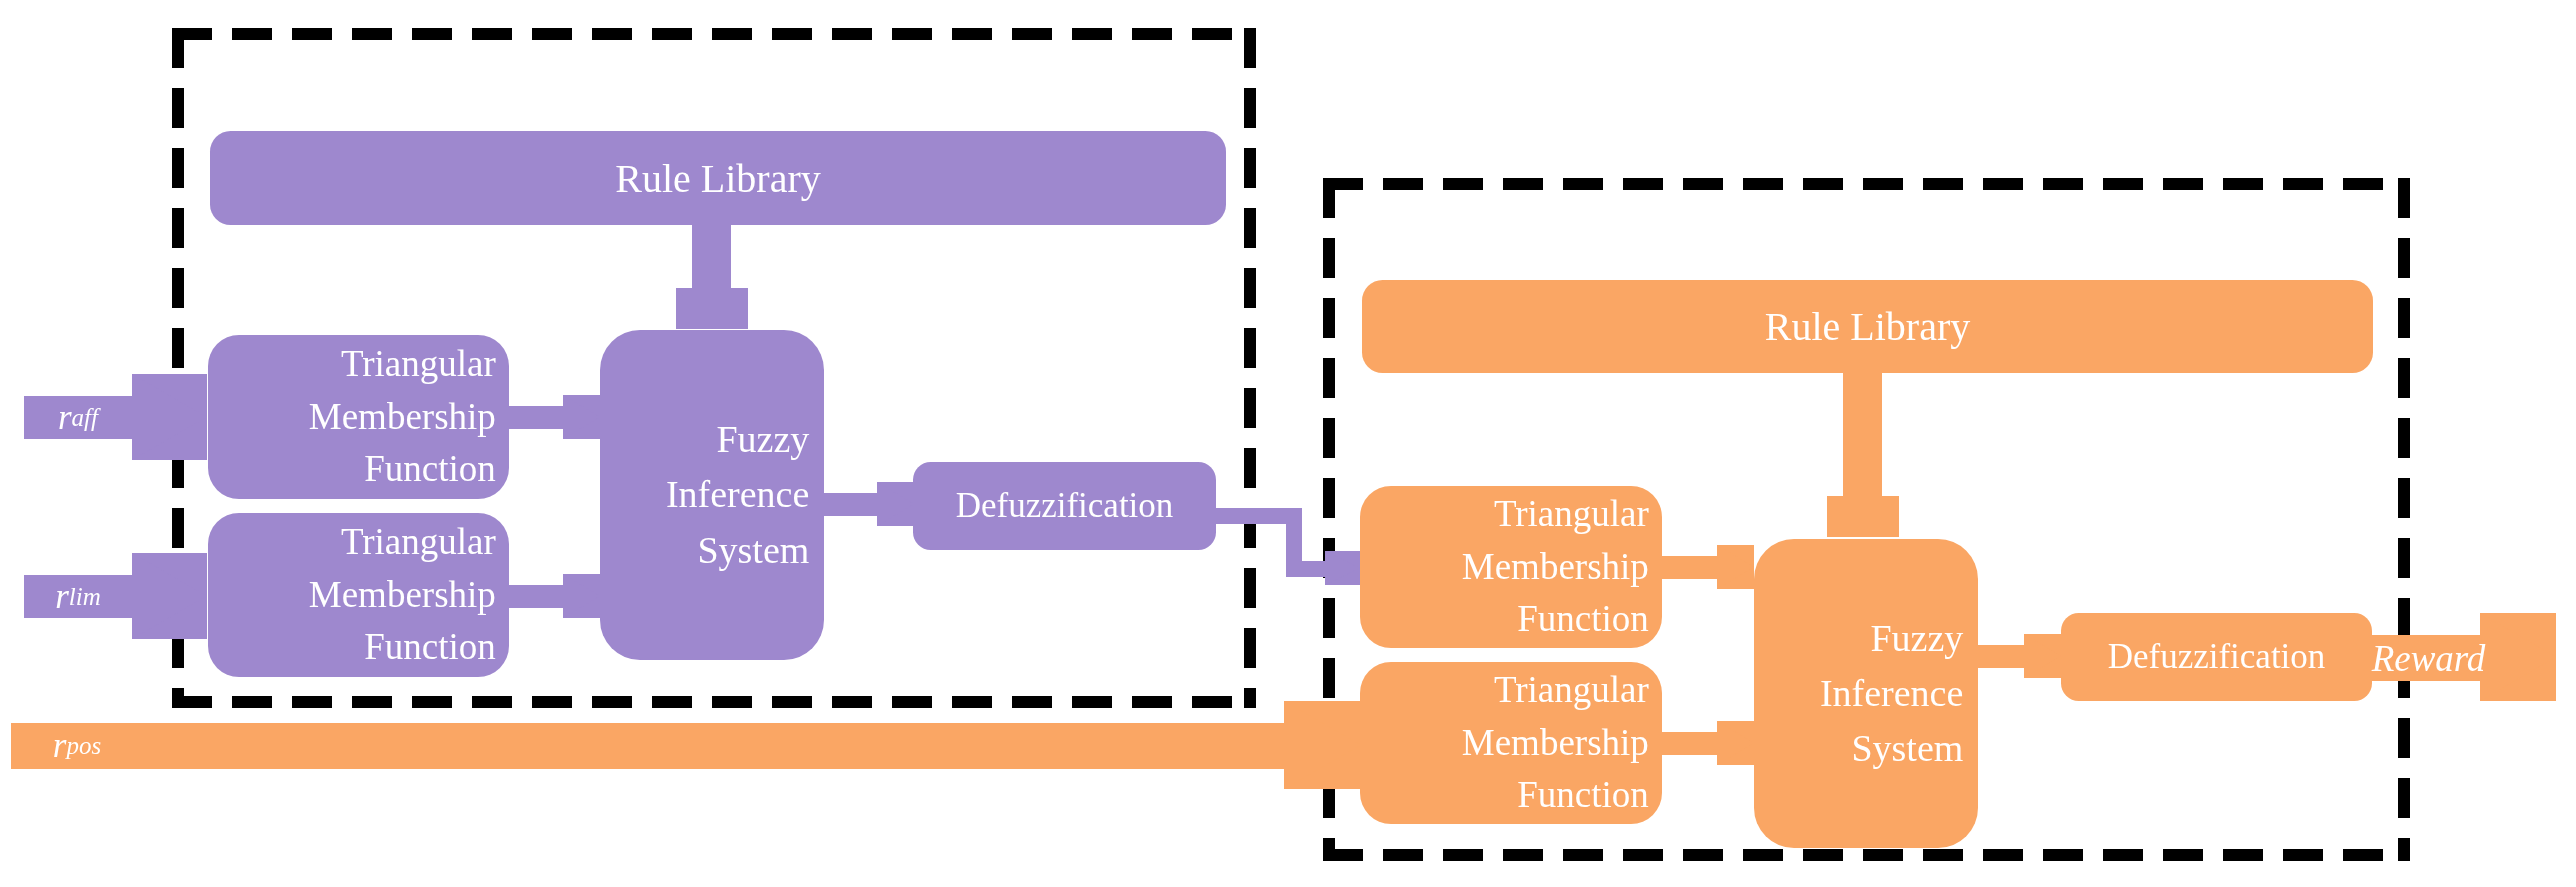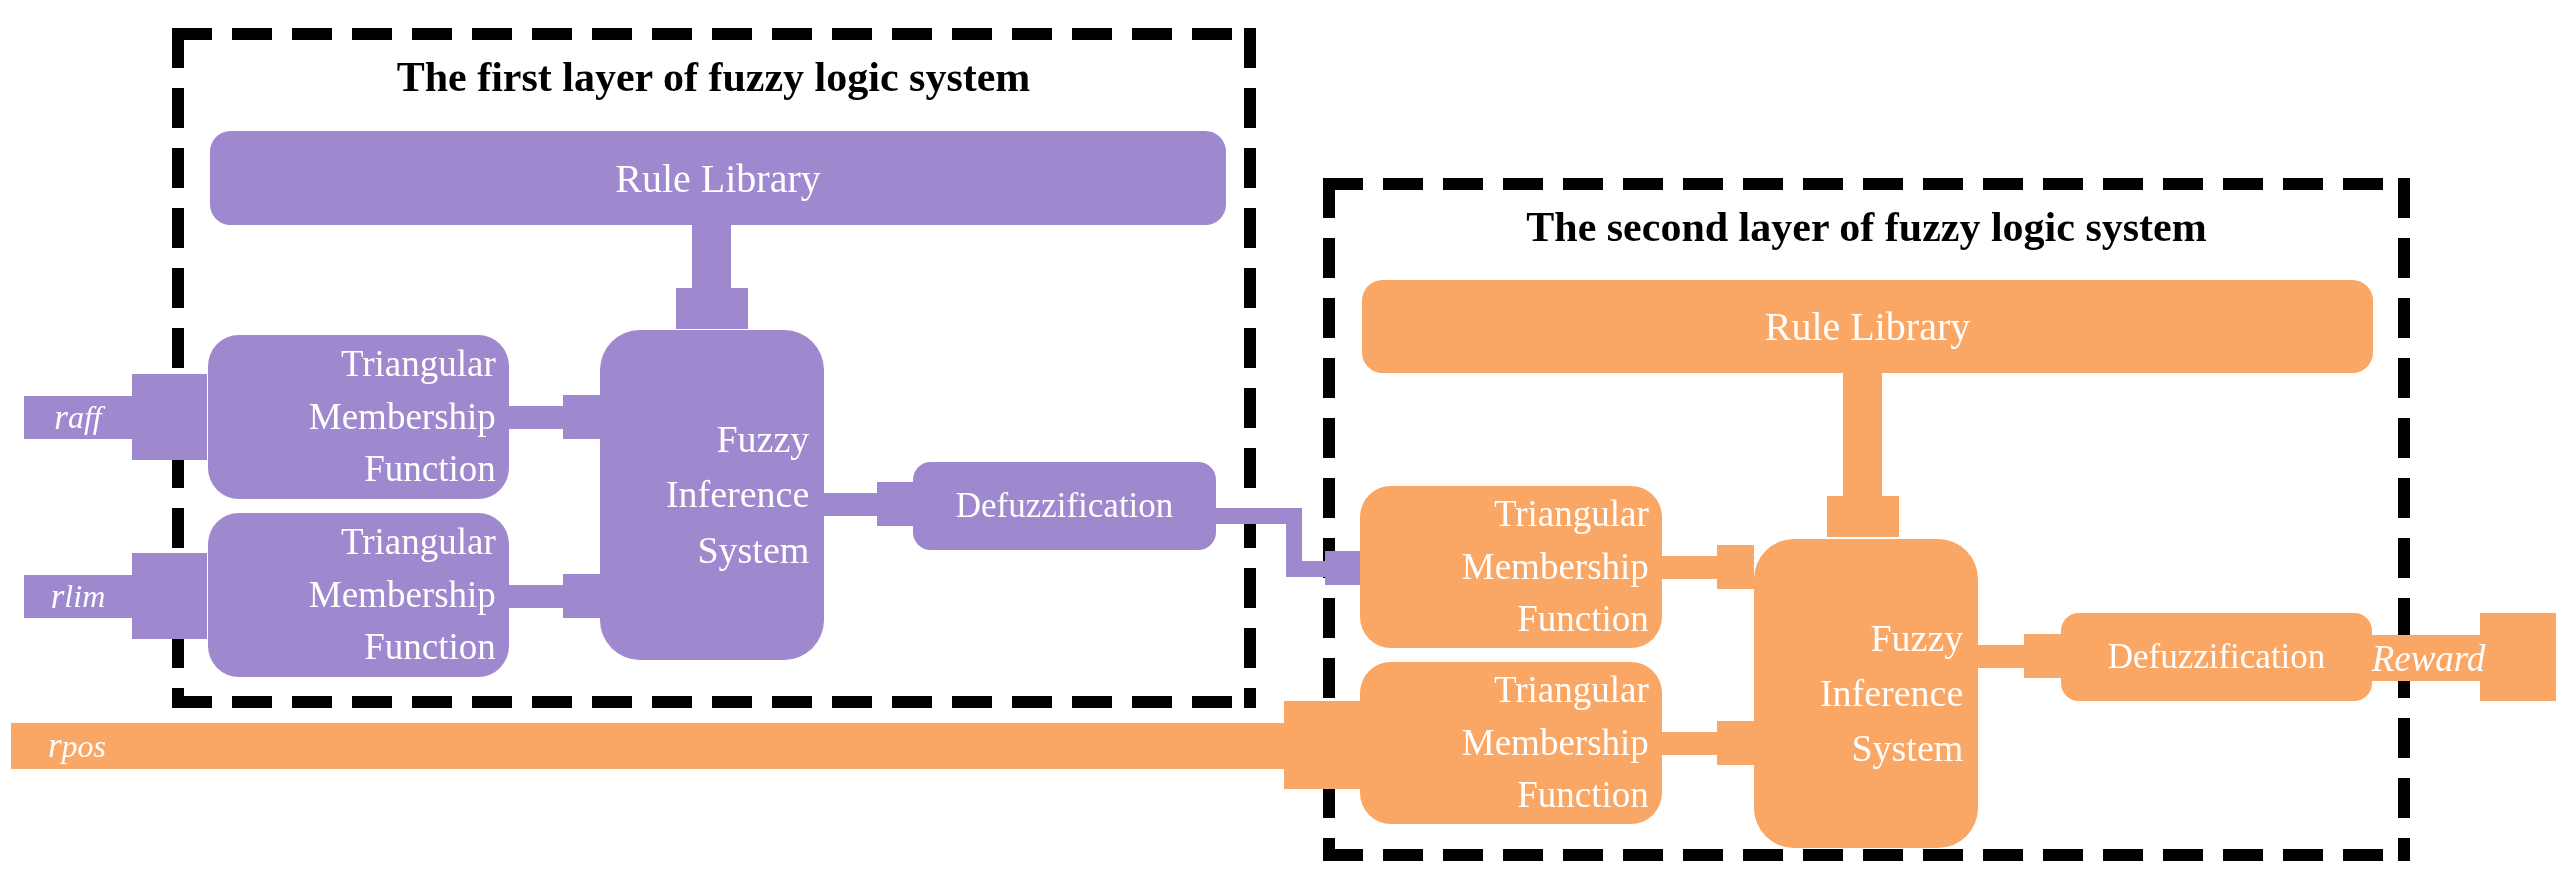--- a/index.html
+++ b/index.html
@@ -60,21 +60,21 @@
     position:absolute;
     display:flex;
     align-items:center;
     justify-content:center;
     color:var(--text);
     font-style:italic;
     font-size:35px;
     z-index:5;
     white-space:nowrap;
   }
-  .io-label sub{font-size:32px;font-style:italic;}
+  .io-label sub{font-size:25px;font-style:italic;}
   .reward-label{font-size:37px;}
 </style>
 </head>
 <body>
 
 <div class="canvas">
 
   <div>
     <div class="hdash" style="left:172px;top:28px;width:1083px;"></div>
     <div class="hdash" style="left:172px;top:696px;width:1083px;"></div>
@@ -82,22 +82,20 @@
     <div class="vdash" style="left:1244px;top:28px;height:680px;"></div>
   </div>
 
   <div>
     <div class="hdash" style="left:1323px;top:178px;width:1087px;"></div>
     <div class="hdash" style="left:1323px;top:849px;width:1087px;"></div>
     <div class="vdash" style="left:1323px;top:178px;height:683px;"></div>
     <div class="vdash" style="left:2398px;top:178px;height:683px;"></div>
   </div>
 
-  <div class="layer-title" style="left:172px;top:53px;width:1083px;">The first layer of fuzzy logic system</div>
-  <div class="layer-title" style="left:1323px;top:203px;width:1087px;">The second layer of fuzzy logic system</div>
 
   <div class="node p" style="left:210px;top:131px;width:1016px;height:94px;border-radius:20.6px;font-size:40px;">Rule Library</div>
 
   <div class="node p" style="left:208px;top:335px;width:301px;height:164px;border-radius:31px;font-size:37px;line-height:1.42;padding:0 13.2px;">Triangular Membership Function</div>
 
   <div class="node p" style="left:208px;top:513px;width:301px;height:164px;border-radius:31px;font-size:37px;line-height:1.42;padding:0 13.2px;">Triangular Membership Function</div>
 
   <div class="node p" style="left:600px;top:330px;width:224px;height:330px;border-radius:40px;font-size:38px;line-height:1.45;padding:0 14.7px;">Fuzzy Inference System</div>
 
   <div class="node p" style="left:913px;top:462px;width:303px;height:88px;border-radius:17.7px;font-size:35px;">Defuzzification</div>

